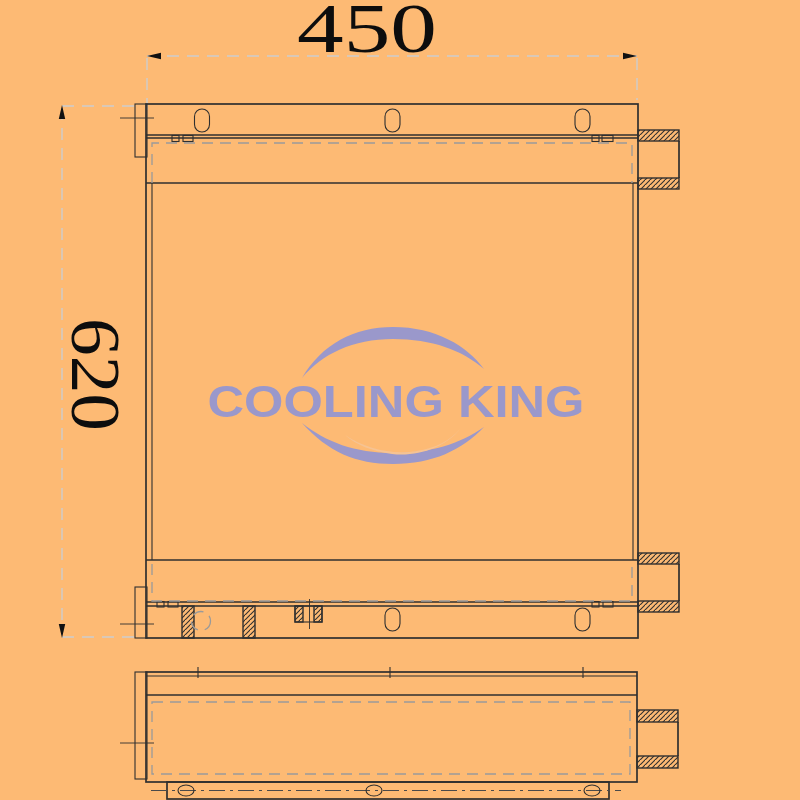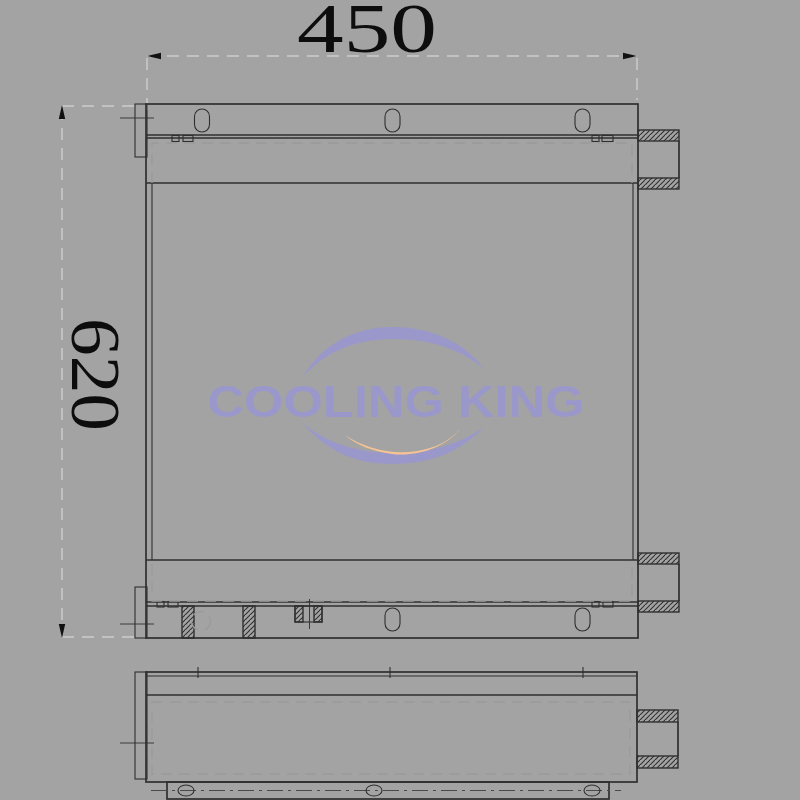--- a/index.html
+++ b/index.html
@@ -1,16 +1,16 @@
 <!DOCTYPE html>
 <html><head>
 <meta charset="utf-8">
 <style>
   html,body{margin:0;padding:0;background:#ffffff;}
-  .canvas{width:800px;height:800px;position:relative;background:#a3a3a3;overflow:hidden;}
+  .canvas{width:800px;height:800px;position:relative;background:#fdba74;overflow:hidden;}
   svg{display:block;}
   .ln   {stroke:#2f2f2f;stroke-width:1.7;fill:none;}
   .lnt  {stroke:#2f2f2f;stroke-width:1.1;fill:none;}
   .hid  {stroke:#9a9a9a;stroke-width:1.3;fill:none;stroke-dasharray:11 7;}
   .dim  {stroke:#cdcdcd;stroke-width:1.4;fill:none;stroke-dasharray:12 8;}
   .cmark{stroke:#2f2f2f;stroke-width:0.9;fill:none;}
   .cl   {stroke:#4a4a4a;stroke-width:1;fill:none;stroke-dasharray:16 5 3 5;}
   .hatchfill{fill:url(#hatch);stroke:#2f2f2f;stroke-width:1.4;}
   .dimtext{font-family:"Liberation Serif", serif;fill:#0d0d0d;}
   .logotext{font-family:"Liberation Sans", sans-serif;font-weight:bold;}

